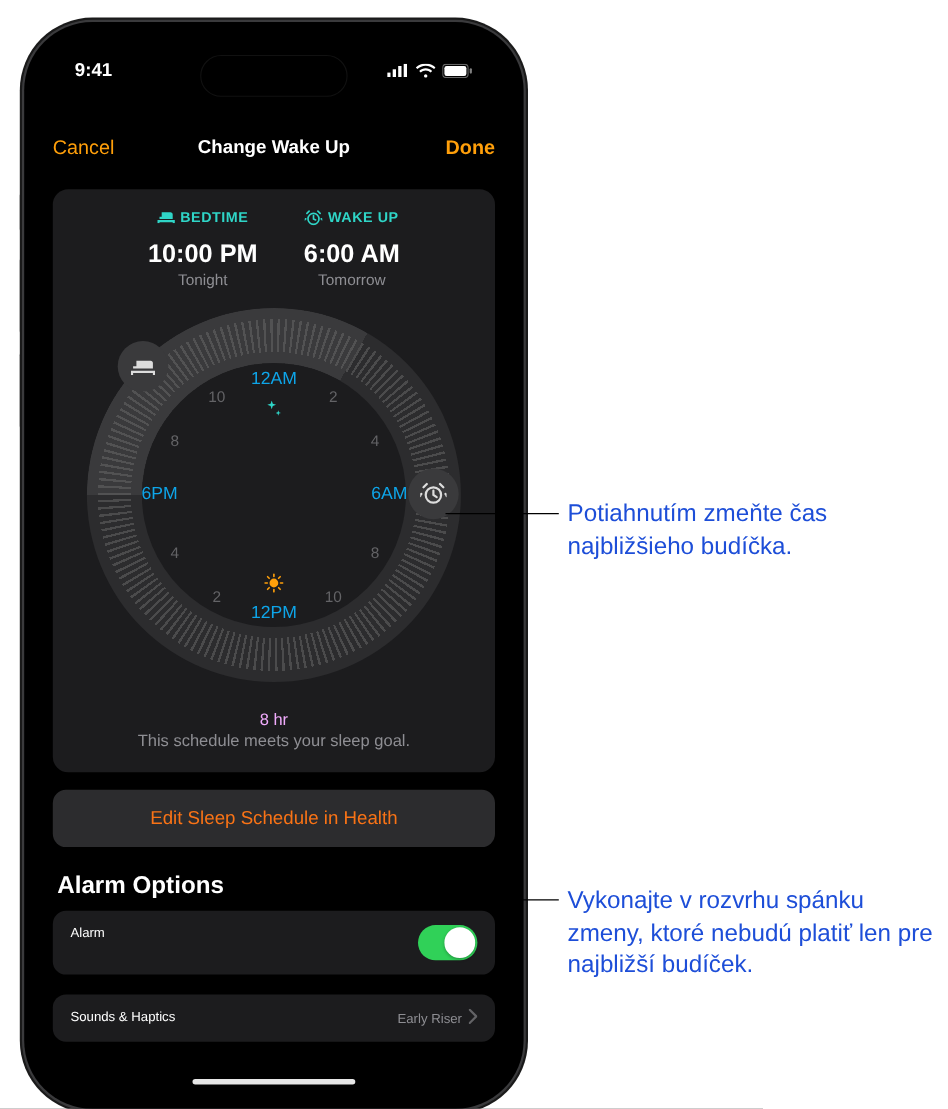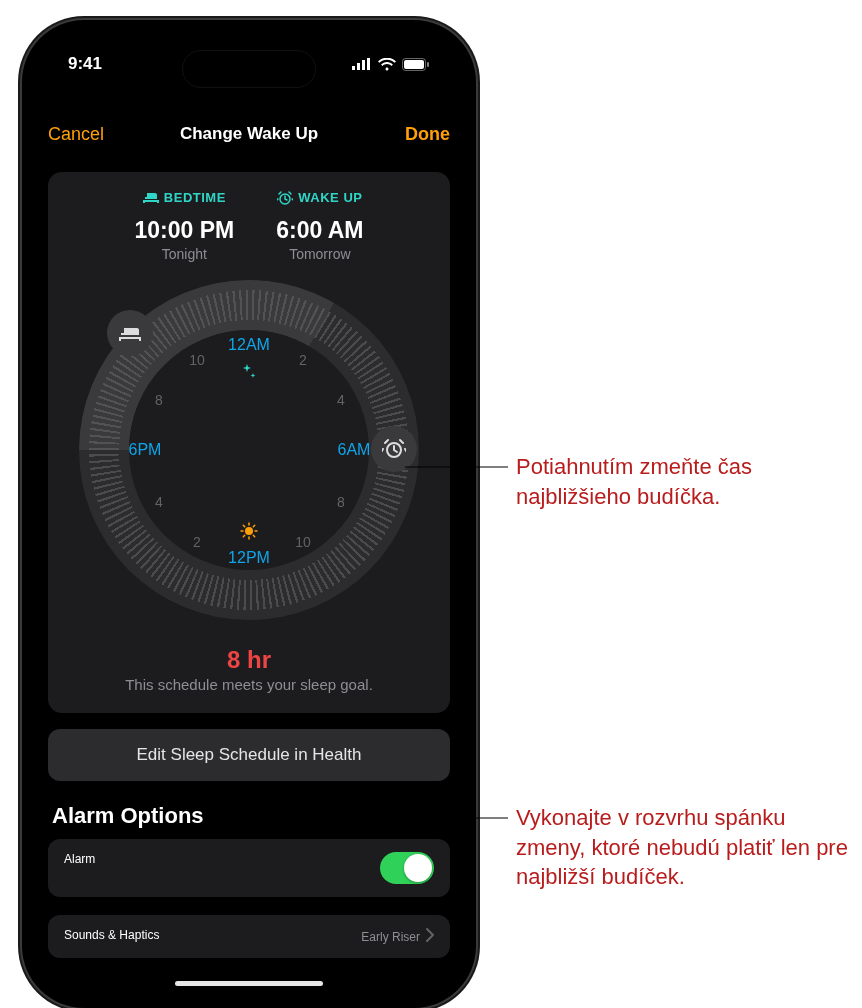--- a/index.html
+++ b/index.html
@@ -149,28 +149,28 @@
     }
     .knob-bed { left: 28px; top: 30px; }
     .knob-wake { right: 2px; top: 146px; }
 
     .clock-label { position:absolute; color:#0ea5e9; font-size:16px; font-weight:500; transform:translate(-50%,-50%); }
     .clock-tick { position:absolute; color:#636366; font-size:14px; transform:translate(-50%,-50%); }
     .sparkle { position:absolute; left:50%; top:84px; transform:translateX(-50%); color:#2fd5c7; }
     .sun { position:absolute; left:50%; bottom:76px; transform:translateX(-50%); color:#ff9f0a; }
 
     .summary { text-align:center; margin-top:26px; }
-    .summary-hr { color:#ef4444; font-size:24px; font-weight:700; }
+    .summary-hr { color:#f0abfc; font-size:15px; font-weight:400; }
     .summary-sub { color:#8e8e93; font-size:15px; margin-top:2px; }
 
     .edit-btn {
       margin-top:16px;
       background:#2c2c2e;
       border-radius:12px;
-      color:#e5e5e5;
+      color:#f97316;
       font-size:17px;
       font-weight:500;
       text-align:center;
       padding:16px;
     }
 
     .section-title { color:#fff; font-size:22px; font-weight:700; margin-top:22px; margin-left:4px; }
     .row {
       background:#1c1c1e;
       border-radius:12px;
@@ -182,21 +182,21 @@
     .row + .row { margin-top:4px; }
     .row-value { color:#8e8e93; display:flex; align-items:center; gap:6px; }
     .switch { width:54px; height:32px; background:#30d158; border-radius:16px; position:relative; }
     .switch::after { content:''; position:absolute; width:28px; height:28px; background:#fff; border-radius:50%; top:2px; right:2px; box-shadow:0 1px 3px rgba(0,0,0,.3); }
 
     .home-indicator { position:absolute; bottom:8px; left:50%; transform:translateX(-50%); width:148px; height:5px; background:#fff; border-radius:3px; opacity:.9; }
 
     
     .callout {
       position: absolute;
-      color: #b91c1c;
+      color: #1d4ed8;
       font-size: 22px;
       line-height: 1.35;
       max-width: 340px;
     }
 
     .chevron { color:#636366; }
   </style>
 </head>
 <body>
 

